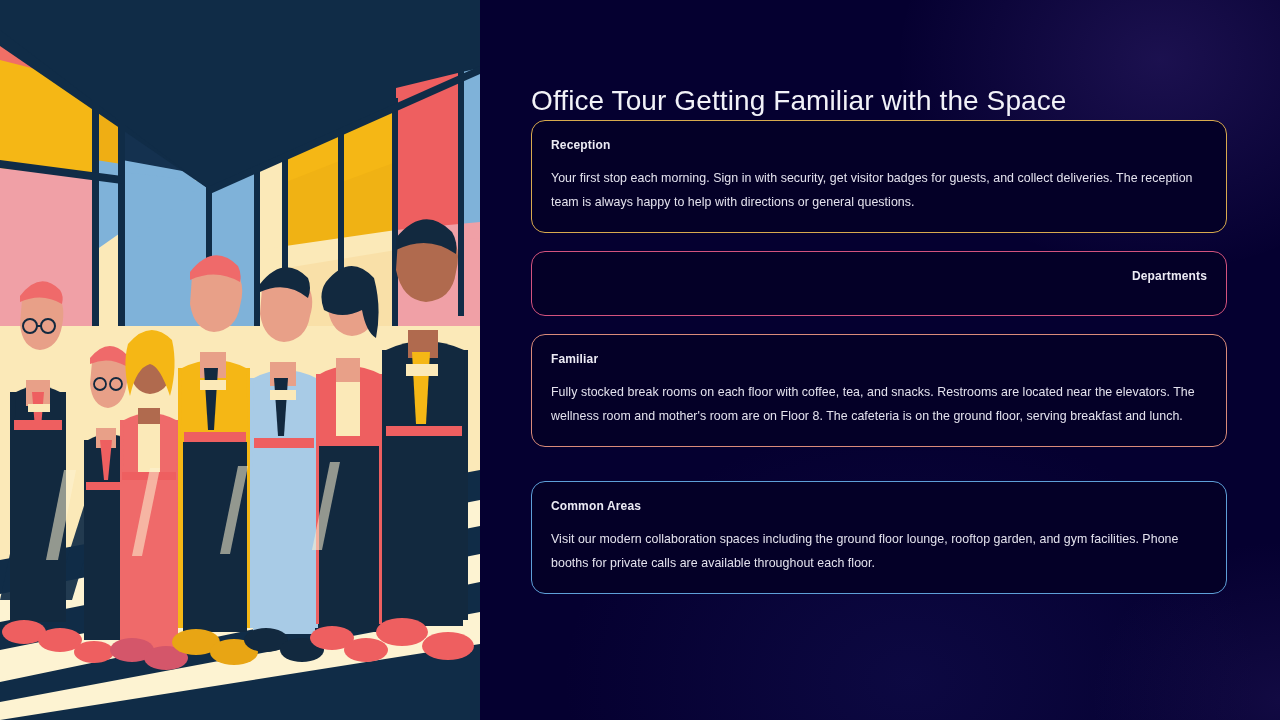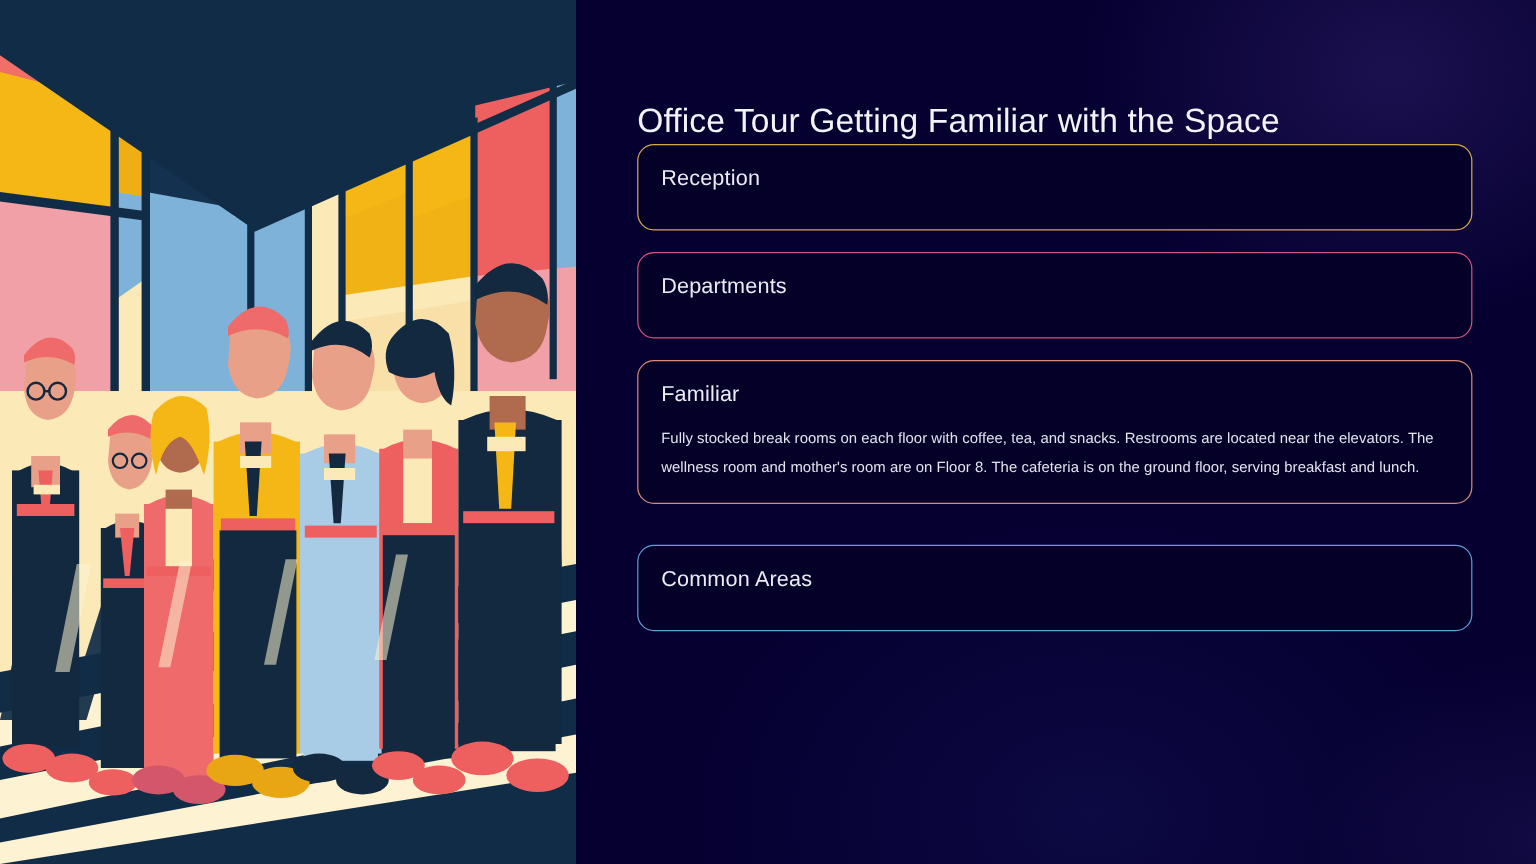--- a/index.html
+++ b/index.html
@@ -83,22 +83,22 @@
     position: relative;
     box-sizing: border-box;
     border: 1.6px solid #888;
     border-radius: 14px;
     background: #040027;
     padding: 17px 19px 18px 19px;
     margin-bottom: 18px;
   }
 
   .card-title {
-    font-size: 18px;
-    font-weight: 400;
+    font-size: 12px;
+    font-weight: 700;
     color: #eceaf4;
     letter-spacing: 0.15px;
     margin-bottom: 14px;
   }
 
   .card-body {
     font-size: 12.4px;
     font-weight: 400;
     line-height: 24px;
     color: #e4e2ee;
@@ -313,30 +313,32 @@
     <div class="glow glow-a" style="left:420px;"></div>
     <div class="glow glow-b" style="left:80px;"></div>
     <div class="glow glow-c" style="left:610px;"></div>
 
     <h1 id="page-title" style="color: rgb(242, 242, 248);">Office Tour Getting Familiar with the Space</h1>
 
     <div id="cards">
 
       <div class="card" style="border-color: rgb(216, 170, 78);">
         <div class="card-title">Reception</div>
+        <div class="card-body">Your first stop each morning. Sign in with security, get visitor badges for guests, and collect deliveries. The reception team is always happy to help with directions or general questions.</div>
       </div>
 
-      <div class="card" style="border-color: rgb(212, 83, 126);">
+      <div class="card" style="border-color: rgb(212, 83, 126); text-align: right;">
         <div class="card-title">Departments</div>
       </div>
 
       <div class="card" style="border-color: rgb(217, 139, 122);">
         <div class="card-title">Familiar</div>
         <div class="card-body">Fully stocked break rooms on each floor with coffee, tea, and snacks. Restrooms are located near the elevators. The wellness room and mother's room are on Floor 8. The cafeteria is on the ground floor, serving breakfast and lunch.</div>
       </div>
 
       <div class="card" style="border-color: rgb(94, 159, 216); margin-top: 34px;">
         <div class="card-title">Common Areas</div>
+        <div class="card-body">Visit our modern collaboration spaces including the ground floor lounge, rooftop garden, and gym facilities. Phone booths for private calls are available throughout each floor.</div>
       </div>
 
     </div>
   </div>
 </div>
 
 </body></html>

